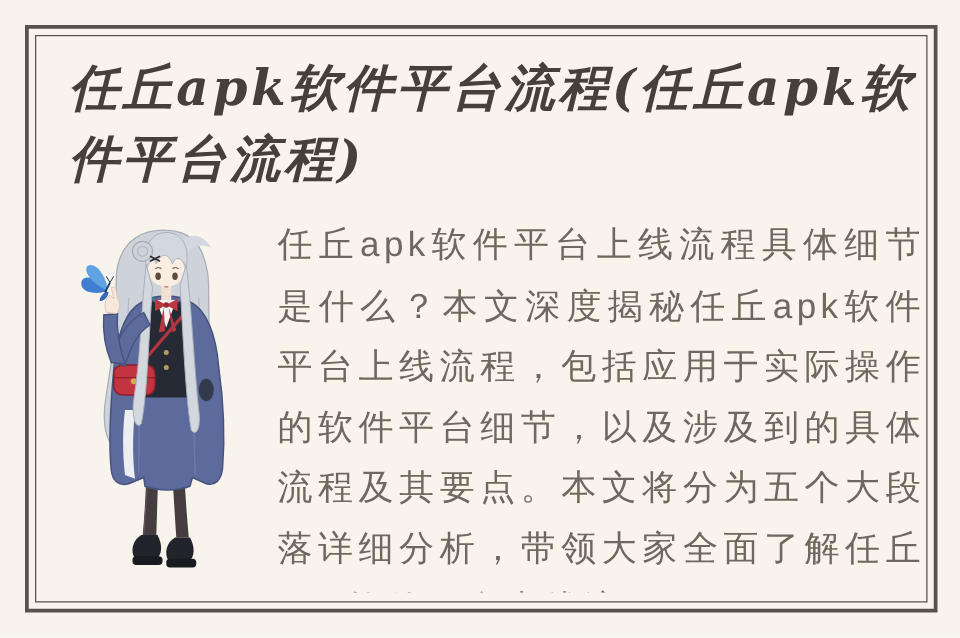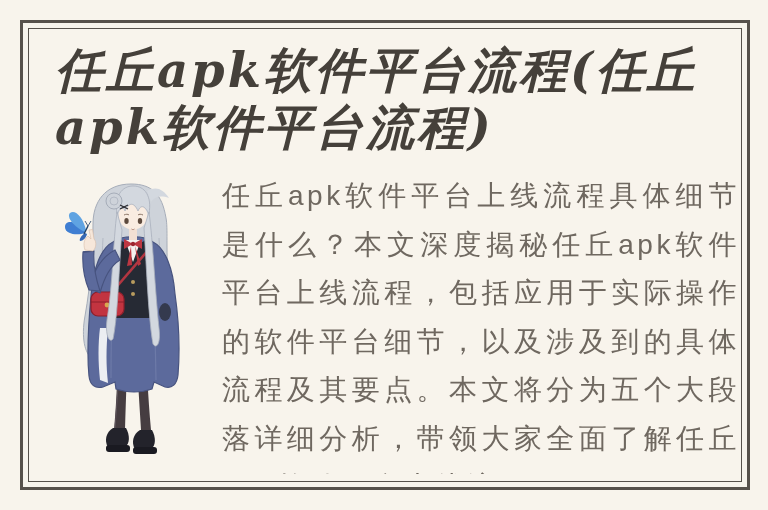--- a/index.html
+++ b/index.html
@@ -17,21 +17,21 @@
   .frame-inner{
     position:absolute;left:28px;top:28px;right:26px;bottom:28px;
     border:1.5px solid #57514b;
   }
   .article-title{
     position:absolute;left:55px;top:42px;width:684px;
     margin:0;
     font-family:"DejaVu Serif", serif;
     font-weight:700;
     font-style:italic;
-    font-size:48px;
+    font-size:40px;
     line-height:57px;
     letter-spacing:3px;
     color:#45403a;
   }
   .article-body{
     position:absolute;left:222px;top:172px;width:518px;height:302px;
     margin:0;
     overflow:hidden;
     font-size:28px;
     line-height:48.5px;

